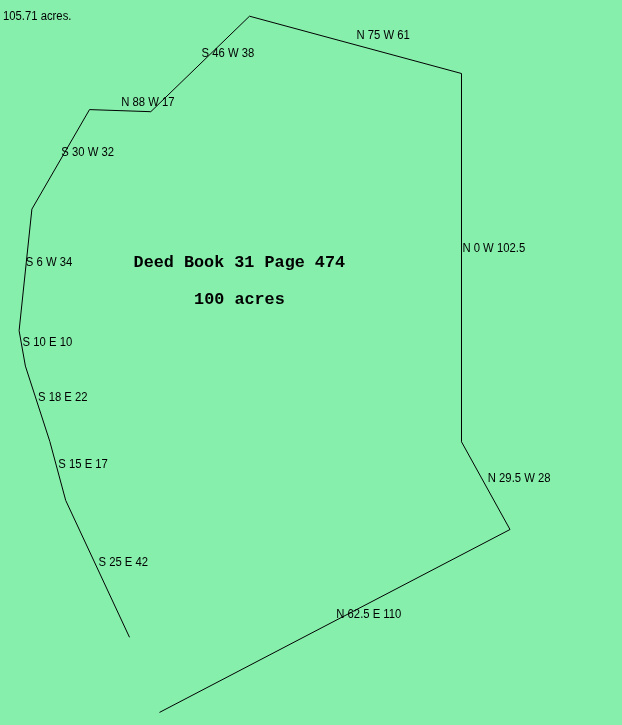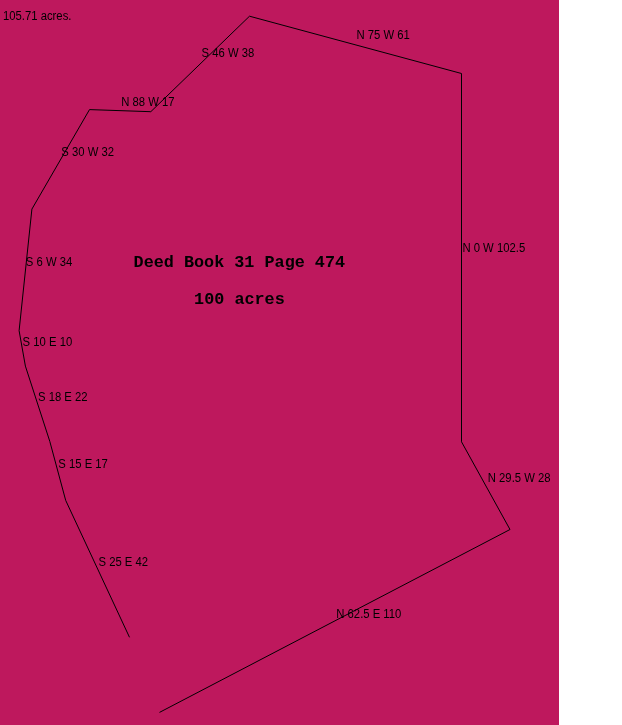--- a/index.html
+++ b/index.html
@@ -1,16 +1,16 @@
 <!DOCTYPE html>
 <html><head>
 <meta charset="utf-8">
 <style>
   html,body{margin:0;padding:0;background:#ffffff;}
-  .page{position:relative;width:559px;height:725px;background:#be185d;overflow:hidden;}
+  .page{position:relative;width:622px;height:725px;background:#86efac;overflow:hidden;}
   svg{display:block;}
   text{fill:#000000;}
   .lbl{font-family:"Liberation Sans",sans-serif;font-size:13.3px;}
   .mono{font-family:"Liberation Mono",monospace;font-size:16.8px;font-weight:bold;}
 </style>
 </head>
 <body>
 <div class="page">
 <svg width="622" height="725" viewBox="0 0 622 725">
   <polyline points="159.5,712.4 510.0,529.5 461.5,441.8 461.5,73.5 249.5,16.2 150.8,111.7 89.5,109.6 31.9,209.1 19.1,330.7 25.4,366.1 49.8,441.4 65.7,500.4 129.5,637.3" fill="none" stroke="#000000" stroke-width="1"></polyline>

